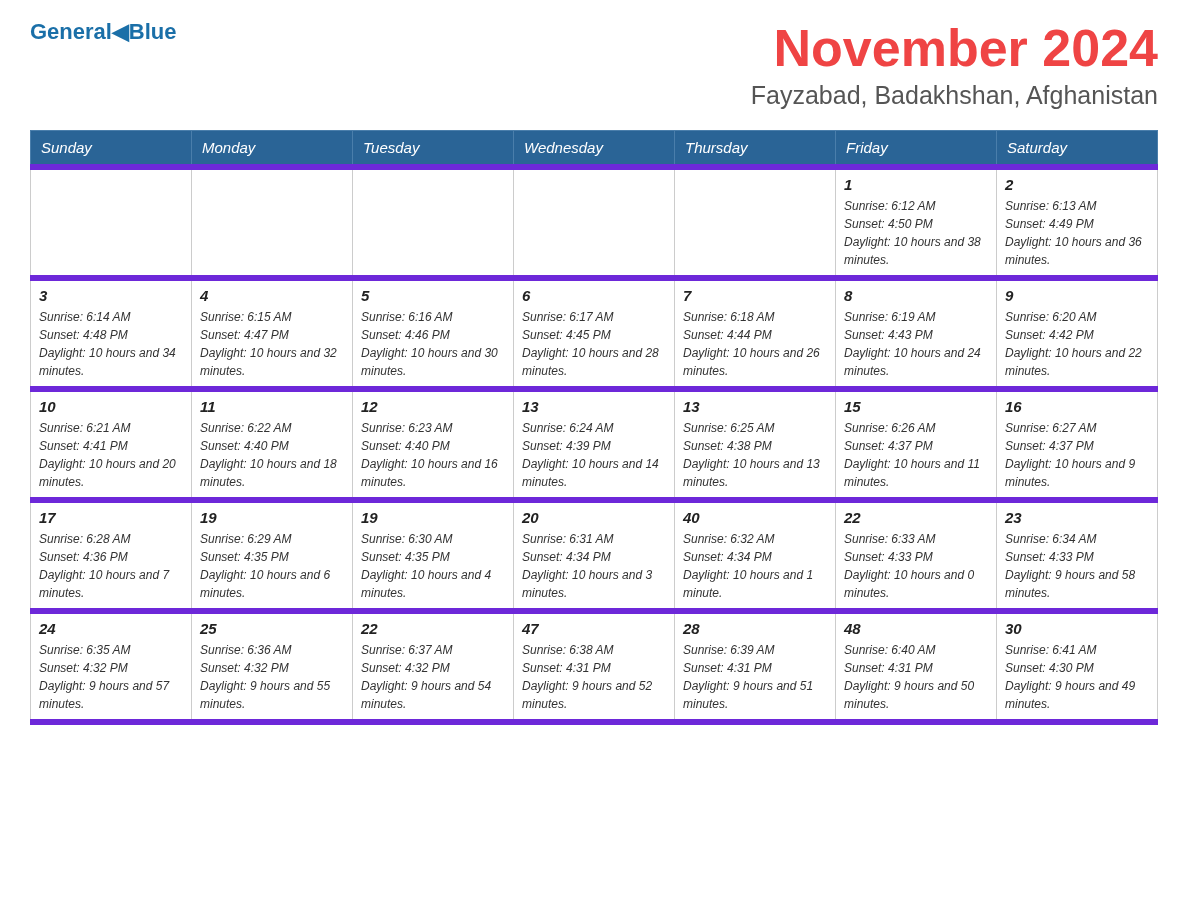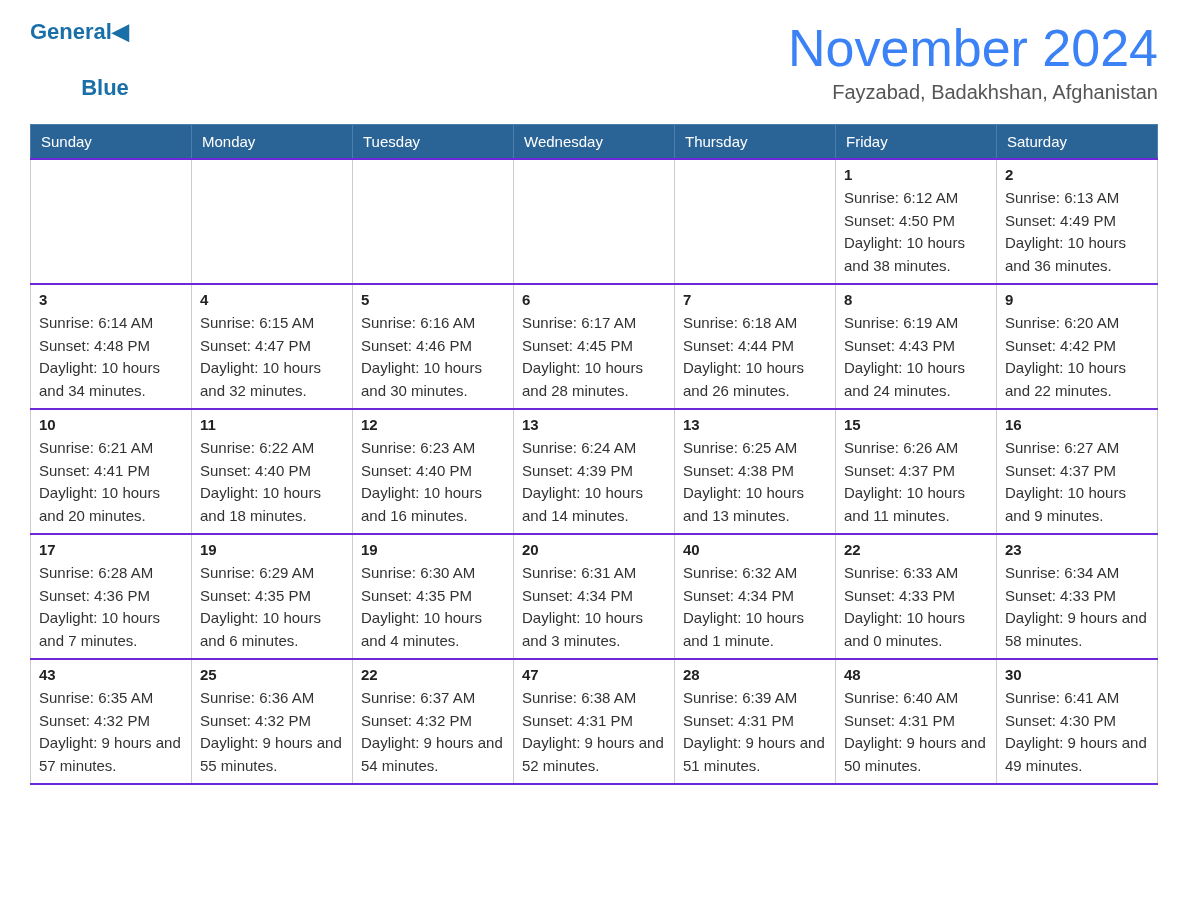--- a/index.html
+++ b/index.html
@@ -10,50 +10,49 @@
       color: #333;
     }
     .header {
       display: flex;
       justify-content: space-between;
       align-items: flex-start;
       margin-bottom: 20px;
     }
     .logo {
       display: flex;
-      flex-direction: column;
-      align-items: flex-end;
+      flex-direction: row;
+      align-items: flex-start;
     }
     .logo-top {
       font-size: 22px;
       font-weight: bold;
       color: #222;
       line-height: 1.1;
     }
     .logo-top span {
       color: #1a6fa8;
     }
     .logo-bottom {
       font-size: 22px;
       font-weight: bold;
       color: #1a6fa8;
       line-height: 1.1;
-      margin-top: 32px;
     }
     .title-block {
       text-align: right;
     }
     .main-title {
       font-size: 52px;
-      font-weight: normal;
-      color: #3b82f6;
+      font-weight: bold;
+      color: #ef4444;
       line-height: 1.1;
     }
     .subtitle {
-      font-size: 20px;
+      font-size: 25px;
       color: #555;
       margin-top: 4px;
     }
     .calendar {
       width: 100%;
       border-collapse: collapse;
       border: 1px solid #4a7eab;
     }
     .calendar th {
       background-color: #2a6496;
@@ -68,31 +67,32 @@
       vertical-align: top;
       padding: 6px 8px;
       border: 1px solid #ccc;
       width: 14.28%;
       min-height: 100px;
       font-size: 12.5px;
       color: #333;
       background: #fff;
     }
     .calendar tr {
-      border-bottom: 2px solid #6d28d9;
+      border-bottom: 6px solid #6d28d9;
+      font-style: italic;
     }
     .day-number {
       font-size: 15px;
       font-weight: bold;
       display: block;
       margin-bottom: 4px;
       color: #222;
     }
     .day-info {
-      font-size: 15px;
+      font-size: 12px;
       color: #333;
       line-height: 1.5;
     }
     .empty-cell {
       background: #f9f9f9;
     }
   </style>
 </head>
 <body>
 
@@ -222,21 +222,21 @@
           <span class="day-number">22</span>
           <div class="day-info">Sunrise: 6:33 AM<br>Sunset: 4:33 PM<br>Daylight: 10 hours and 0 minutes.</div>
         </td>
         <td>
           <span class="day-number">23</span>
           <div class="day-info">Sunrise: 6:34 AM<br>Sunset: 4:33 PM<br>Daylight: 9 hours and 58 minutes.</div>
         </td>
       </tr>
       <tr>
         <td>
-          <span class="day-number">43</span>
+          <span class="day-number">24</span>
           <div class="day-info">Sunrise: 6:35 AM<br>Sunset: 4:32 PM<br>Daylight: 9 hours and 57 minutes.</div>
         </td>
         <td>
           <span class="day-number">25</span>
           <div class="day-info">Sunrise: 6:36 AM<br>Sunset: 4:32 PM<br>Daylight: 9 hours and 55 minutes.</div>
         </td>
         <td>
           <span class="day-number">22</span>
           <div class="day-info">Sunrise: 6:37 AM<br>Sunset: 4:32 PM<br>Daylight: 9 hours and 54 minutes.</div>
         </td>

